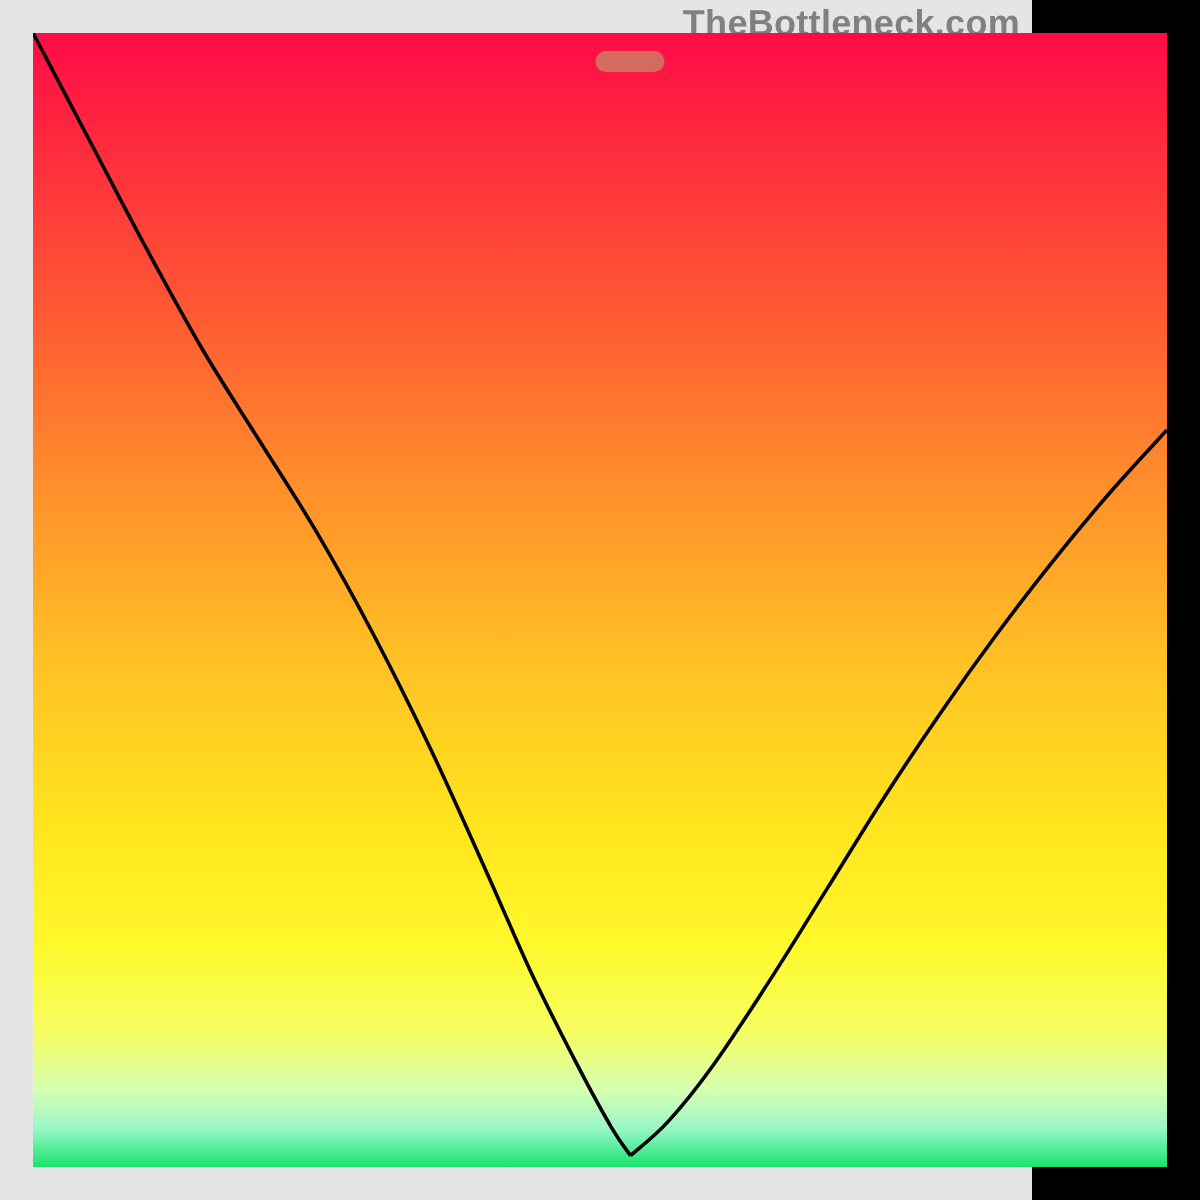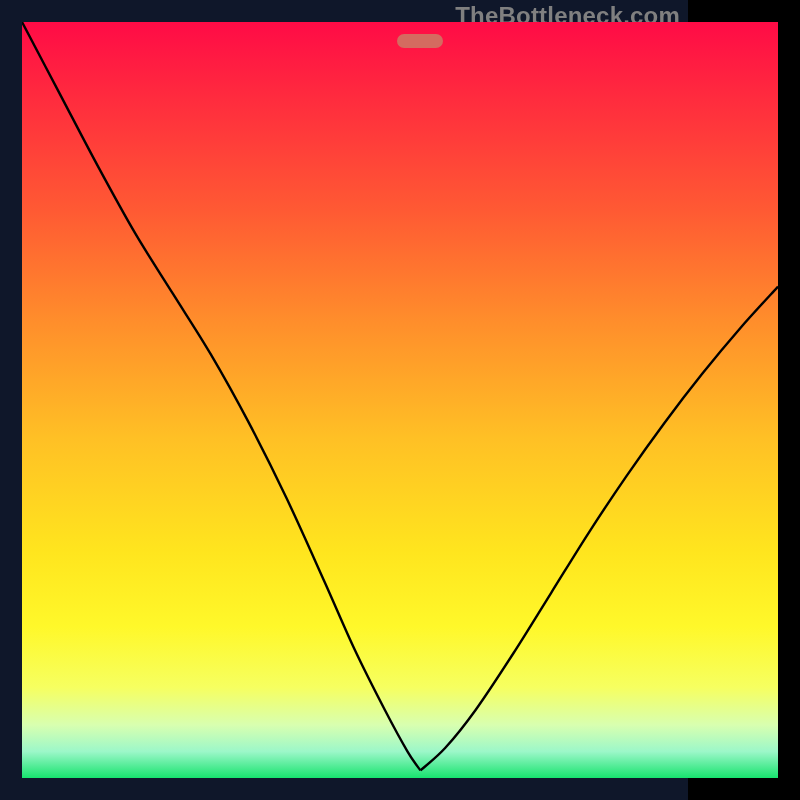--- a/index.html
+++ b/index.html
@@ -1,21 +1,21 @@
 <!DOCTYPE html>
 <html><head>
 <meta charset="utf-8">
 <style>
   * { margin: 0; padding: 0; box-sizing: border-box; }
   html, body { width: 800px; height: 800px; overflow: hidden; background: #000; }
   .frame {
     position: relative;
     width: 688px;
     height: 800px;
-    background: #0f172a;
+    background: #e5e5e5;
   }
   .watermark {
     position: absolute;
     top: 2px;
     right: 8px;
     font-family: Arial, Helvetica, sans-serif;
     font-size: 24px;
     font-weight: 600;
     color: #808080;
     letter-spacing: 0.2px;

